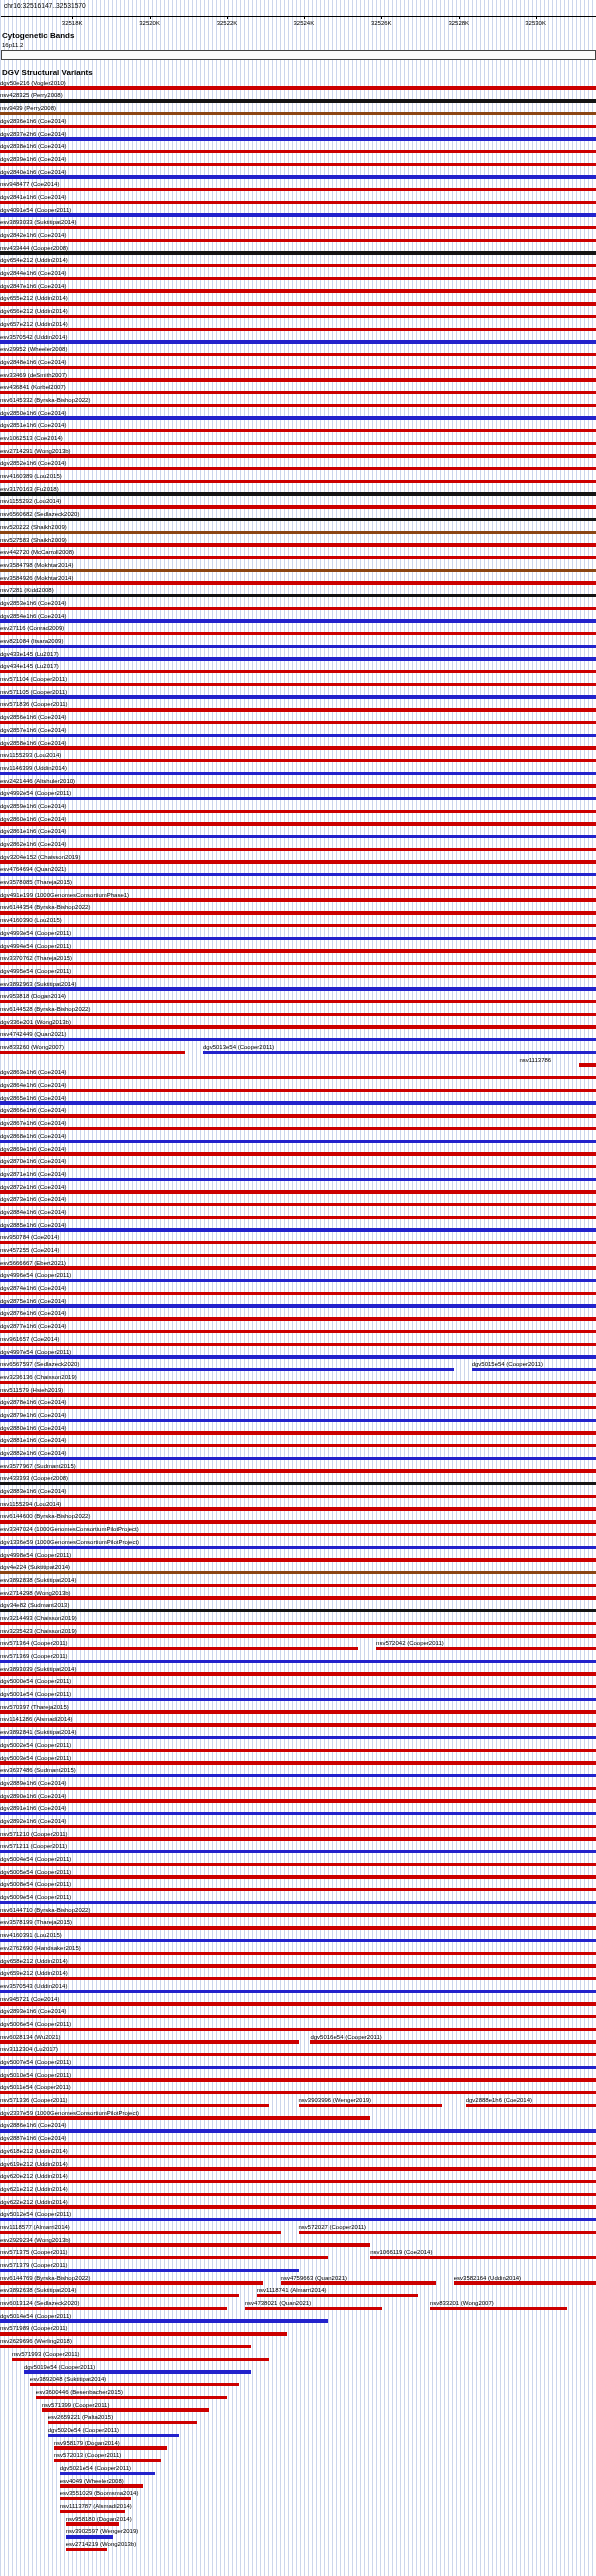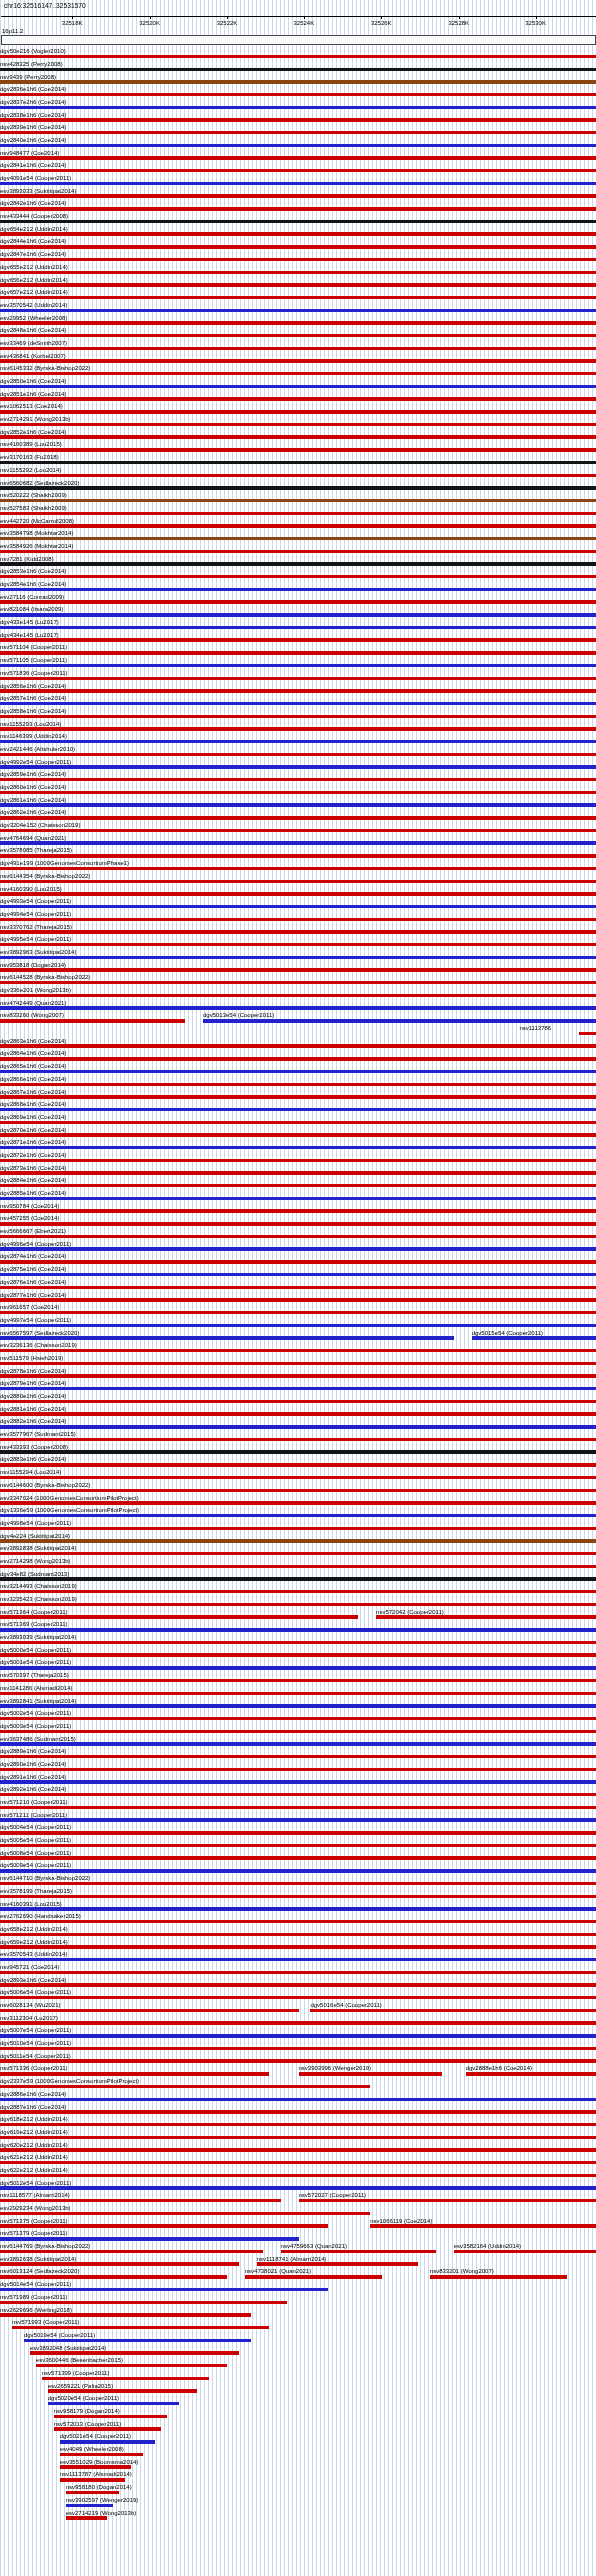--- a/index.html
+++ b/index.html
@@ -42,23 +42,25 @@
       <div class="tick" style="left: 50.9%;"></div>
       <div class="tick-label" style="left: 50.9%;">32524K</div>
       <div class="tick" style="left: 63.9%;"></div>
       <div class="tick-label" style="left: 63.9%;">32526K</div>
       <div class="tick" style="left: 76.9%;"></div>
       <div class="tick-label" style="left: 76.9%;">32528K</div>
       <div class="tick" style="left: 89.8%;"></div>
       <div class="tick-label" style="left: 89.8%;">32530K</div>
     </div>
 
+  <div class="track-title">Cytogenetic Bands</div>
   <div class="cyto-label">16p11.2</div>
   <div class="cyto-band"></div>
 
+  <div class="track-title dgv">DGV Structural Variants</div>
 
   <div id="rows">
 
   <div class="vrow">
         <span class="vlabel" style="left: 0%;">dgv50e216 (Vogler2010)</span>
         <div class="vbar" title="dgv50e216 (Vogler2010)" style="left: 0%; width: 100%; background: rgb(204, 0, 0);"></div>
       </div>
       <div class="vrow">
         <span class="vlabel" style="left: 0%;">nsv428325 (Perry2008)</span>
         <div class="vbar" title="nsv428325 (Perry2008)" style="left: 0%; width: 100%; background: rgb(20, 20, 20);"></div>

